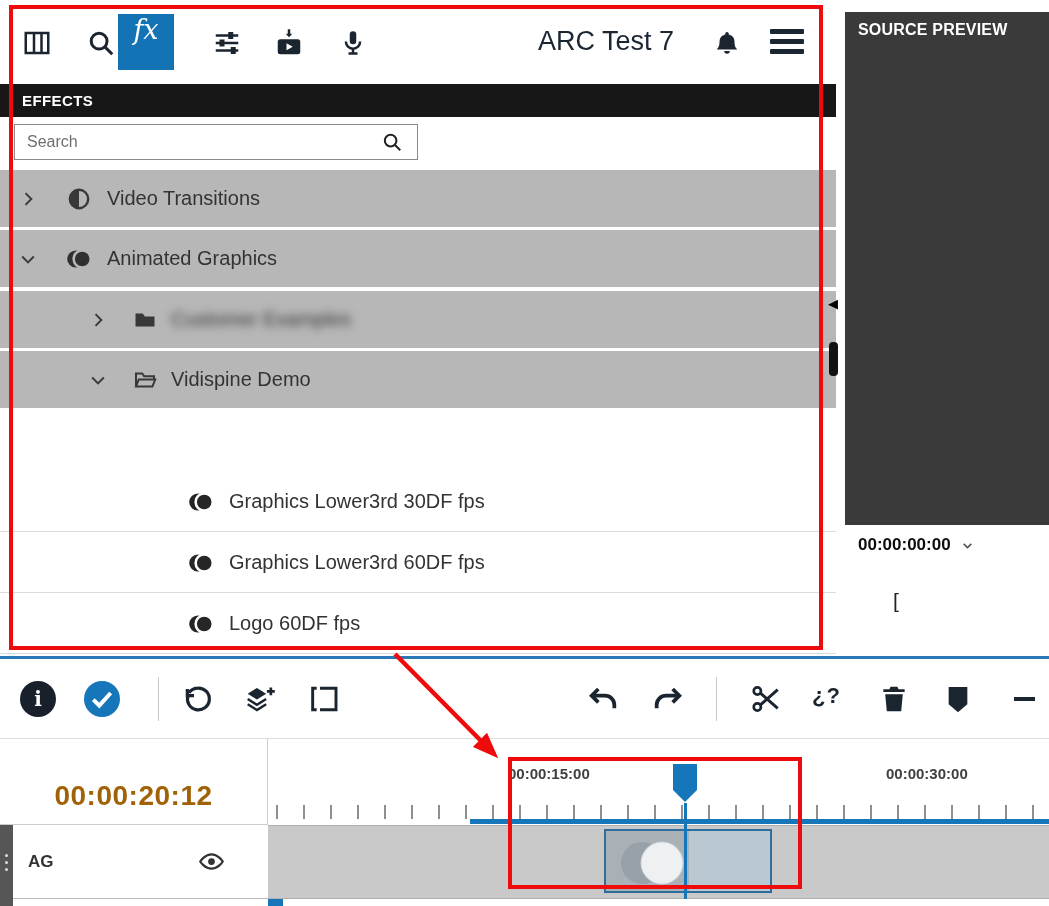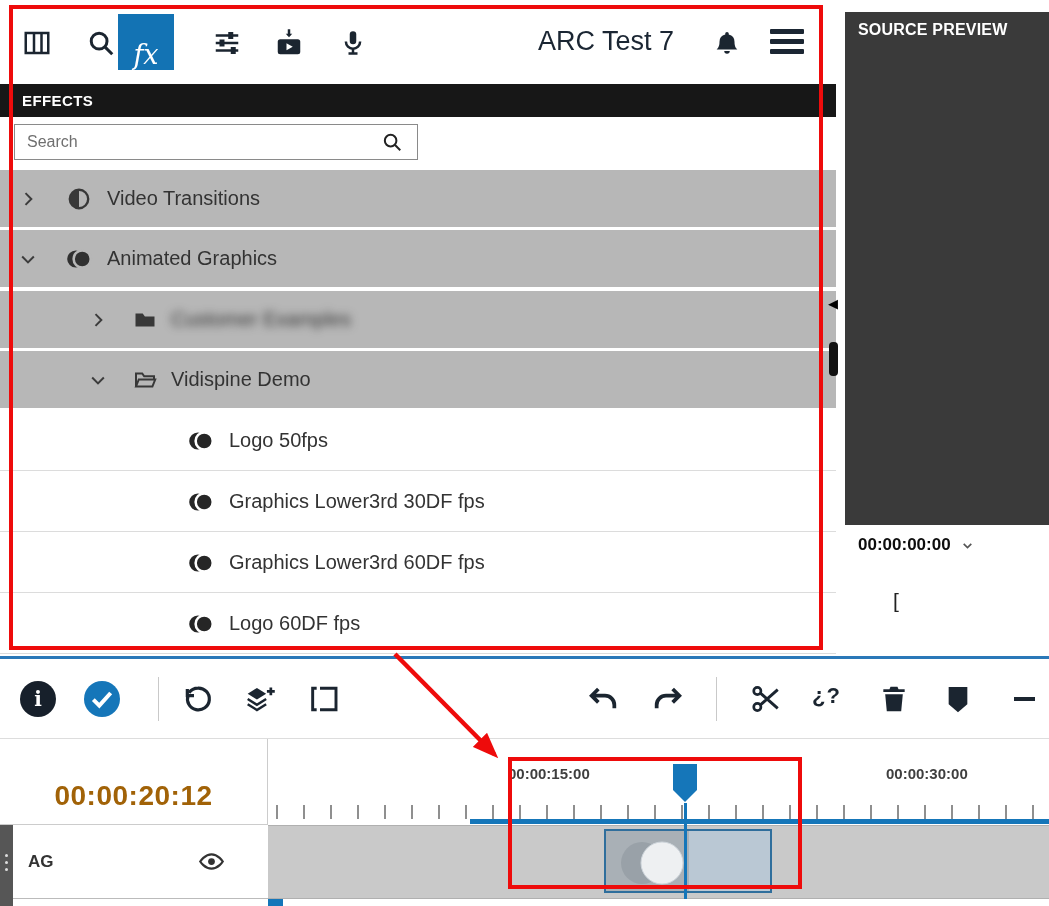--- a/index.html
+++ b/index.html
@@ -3,21 +3,21 @@
 <meta charset="utf-8">
 <style>
   * { margin:0; padding:0; box-sizing:border-box; }
   body { background:#fff; font-family:"Liberation Sans", sans-serif; }
   .stage { position:relative; width:1049px; height:906px; background:#fff; overflow:hidden; }
 
   
   .top-toolbar { position:absolute; left:0; top:0; width:836px; height:84px; background:#fff; }
   .tb-icon { position:absolute; top:26px; width:34px; height:34px; display:flex; align-items:center; justify-content:center; }
   .tb-icon svg { width:30px; height:30px; }
-  .fx-btn { position:absolute; left:118px; top:14px; width:56px; height:56px; background:#1373b4; color:#fff; display:flex; align-items:flex-end; justify-content:center; font-family:"DejaVu Serif", serif; font-style:italic; font-size:27px; }
+  .fx-btn { position:absolute; left:118px; top:14px; width:56px; height:56px; background:#1373b4; color:#fff; display:flex; align-items:flex-start; justify-content:center; font-family:"DejaVu Serif", serif; font-style:italic; font-size:27px; }
   .app-title { position:absolute; left:538px; top:26px; font-size:27px; color:#1b2633; }
   .hamburger { position:absolute; left:770px; top:29px; width:34px; display:flex; flex-direction:column; gap:5px; }
   .hamburger span { display:block; height:5px; background:#1b2633; border-radius:1px; }
 
   
   .effects-bar { position:absolute; left:0; top:84px; width:836px; height:33px; background:#171717; color:#fff; font-weight:bold; font-size:15px; line-height:33px; padding-left:22px; letter-spacing:0.4px; }
   .search-box { position:absolute; left:14px; top:124px; width:404px; height:36px; border:1px solid #8a8a8a; background:#fff; display:flex; align-items:center; }
   .search-box input { flex:1; border:none; outline:none; font-size:16px; color:#444; padding-left:12px; font-family:"Liberation Sans", sans-serif; background:transparent; }
   .search-box input::placeholder { color:#6f6f6f; }
   .search-box .mag { width:22px; height:22px; margin-right:14px; flex:0 0 auto; }
@@ -199,27 +199,20 @@
     <svg class="chev" viewBox="0 0 24 24" fill="none" stroke="#3c3c3c" stroke-width="2.4">
         <path d="M5 9l7 7 7-7"></path>
       </svg>
     <svg class="t-icon" viewBox="0 0 24 24" fill="none" stroke="#383838" stroke-width="2">
         <path d="M3 18.5V5.5h6.2l2 2.8H21v2.8"></path>
         <path d="M3 18.5l2.8-7h16.4l-2.8 7z"></path>
       </svg>
     <span class="lbl">Vidispine Demo</span>
   </div>
 
-  <div class="trow leaf lv2" style="top:411px">
-    <svg class="t-icon ag-icon" viewBox="0 0 28 24">
-        <circle cx="11" cy="12" r="8" fill="#262626"></circle>
-        <circle class="ring" cx="17" cy="12" r="8" fill="#262626" stroke-width="2.4"></circle>
-      </svg>
-    <span class="lbl">Logo 50fps</span>
-  </div>
 
   <div class="trow leaf lv2" style="top:472px">
     <svg class="t-icon ag-icon" viewBox="0 0 28 24">
         <circle cx="11" cy="12" r="8" fill="#262626"></circle>
         <circle class="ring" cx="17" cy="12" r="8" fill="#262626" stroke-width="2.4"></circle>
       </svg>
     <span class="lbl">Graphics Lower3rd 30DF fps</span>
   </div>
 
   <div class="trow leaf lv2" style="top:533px">

